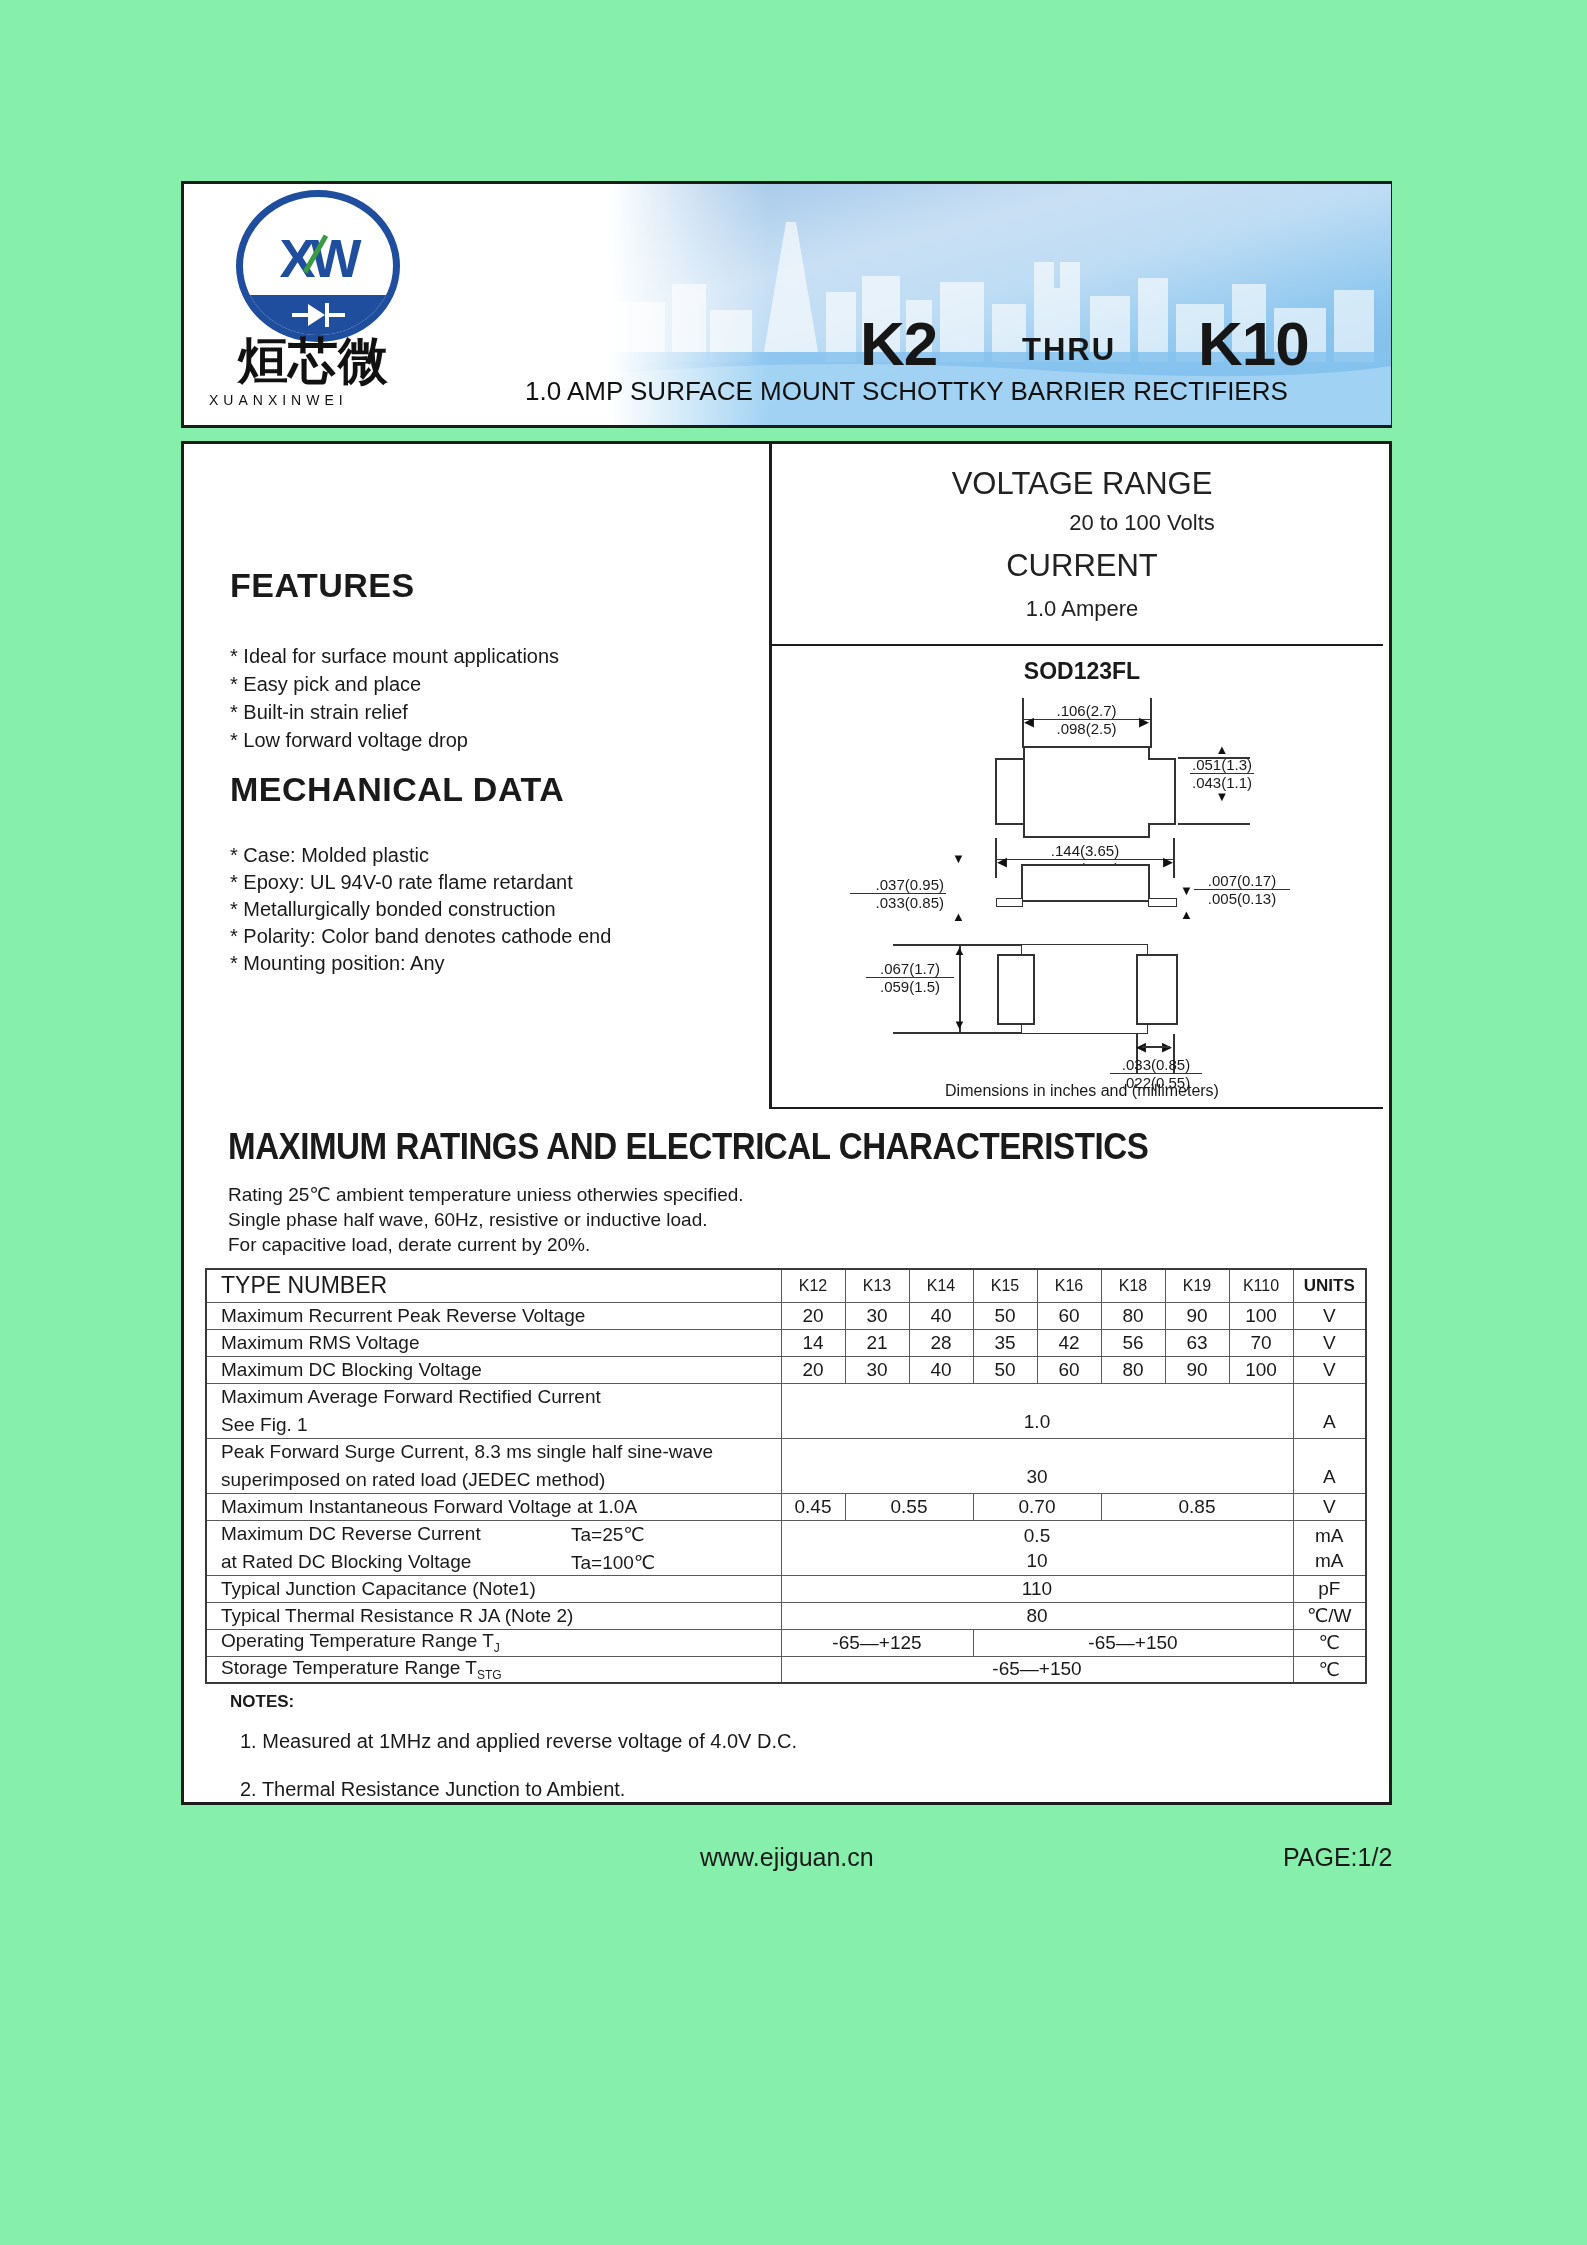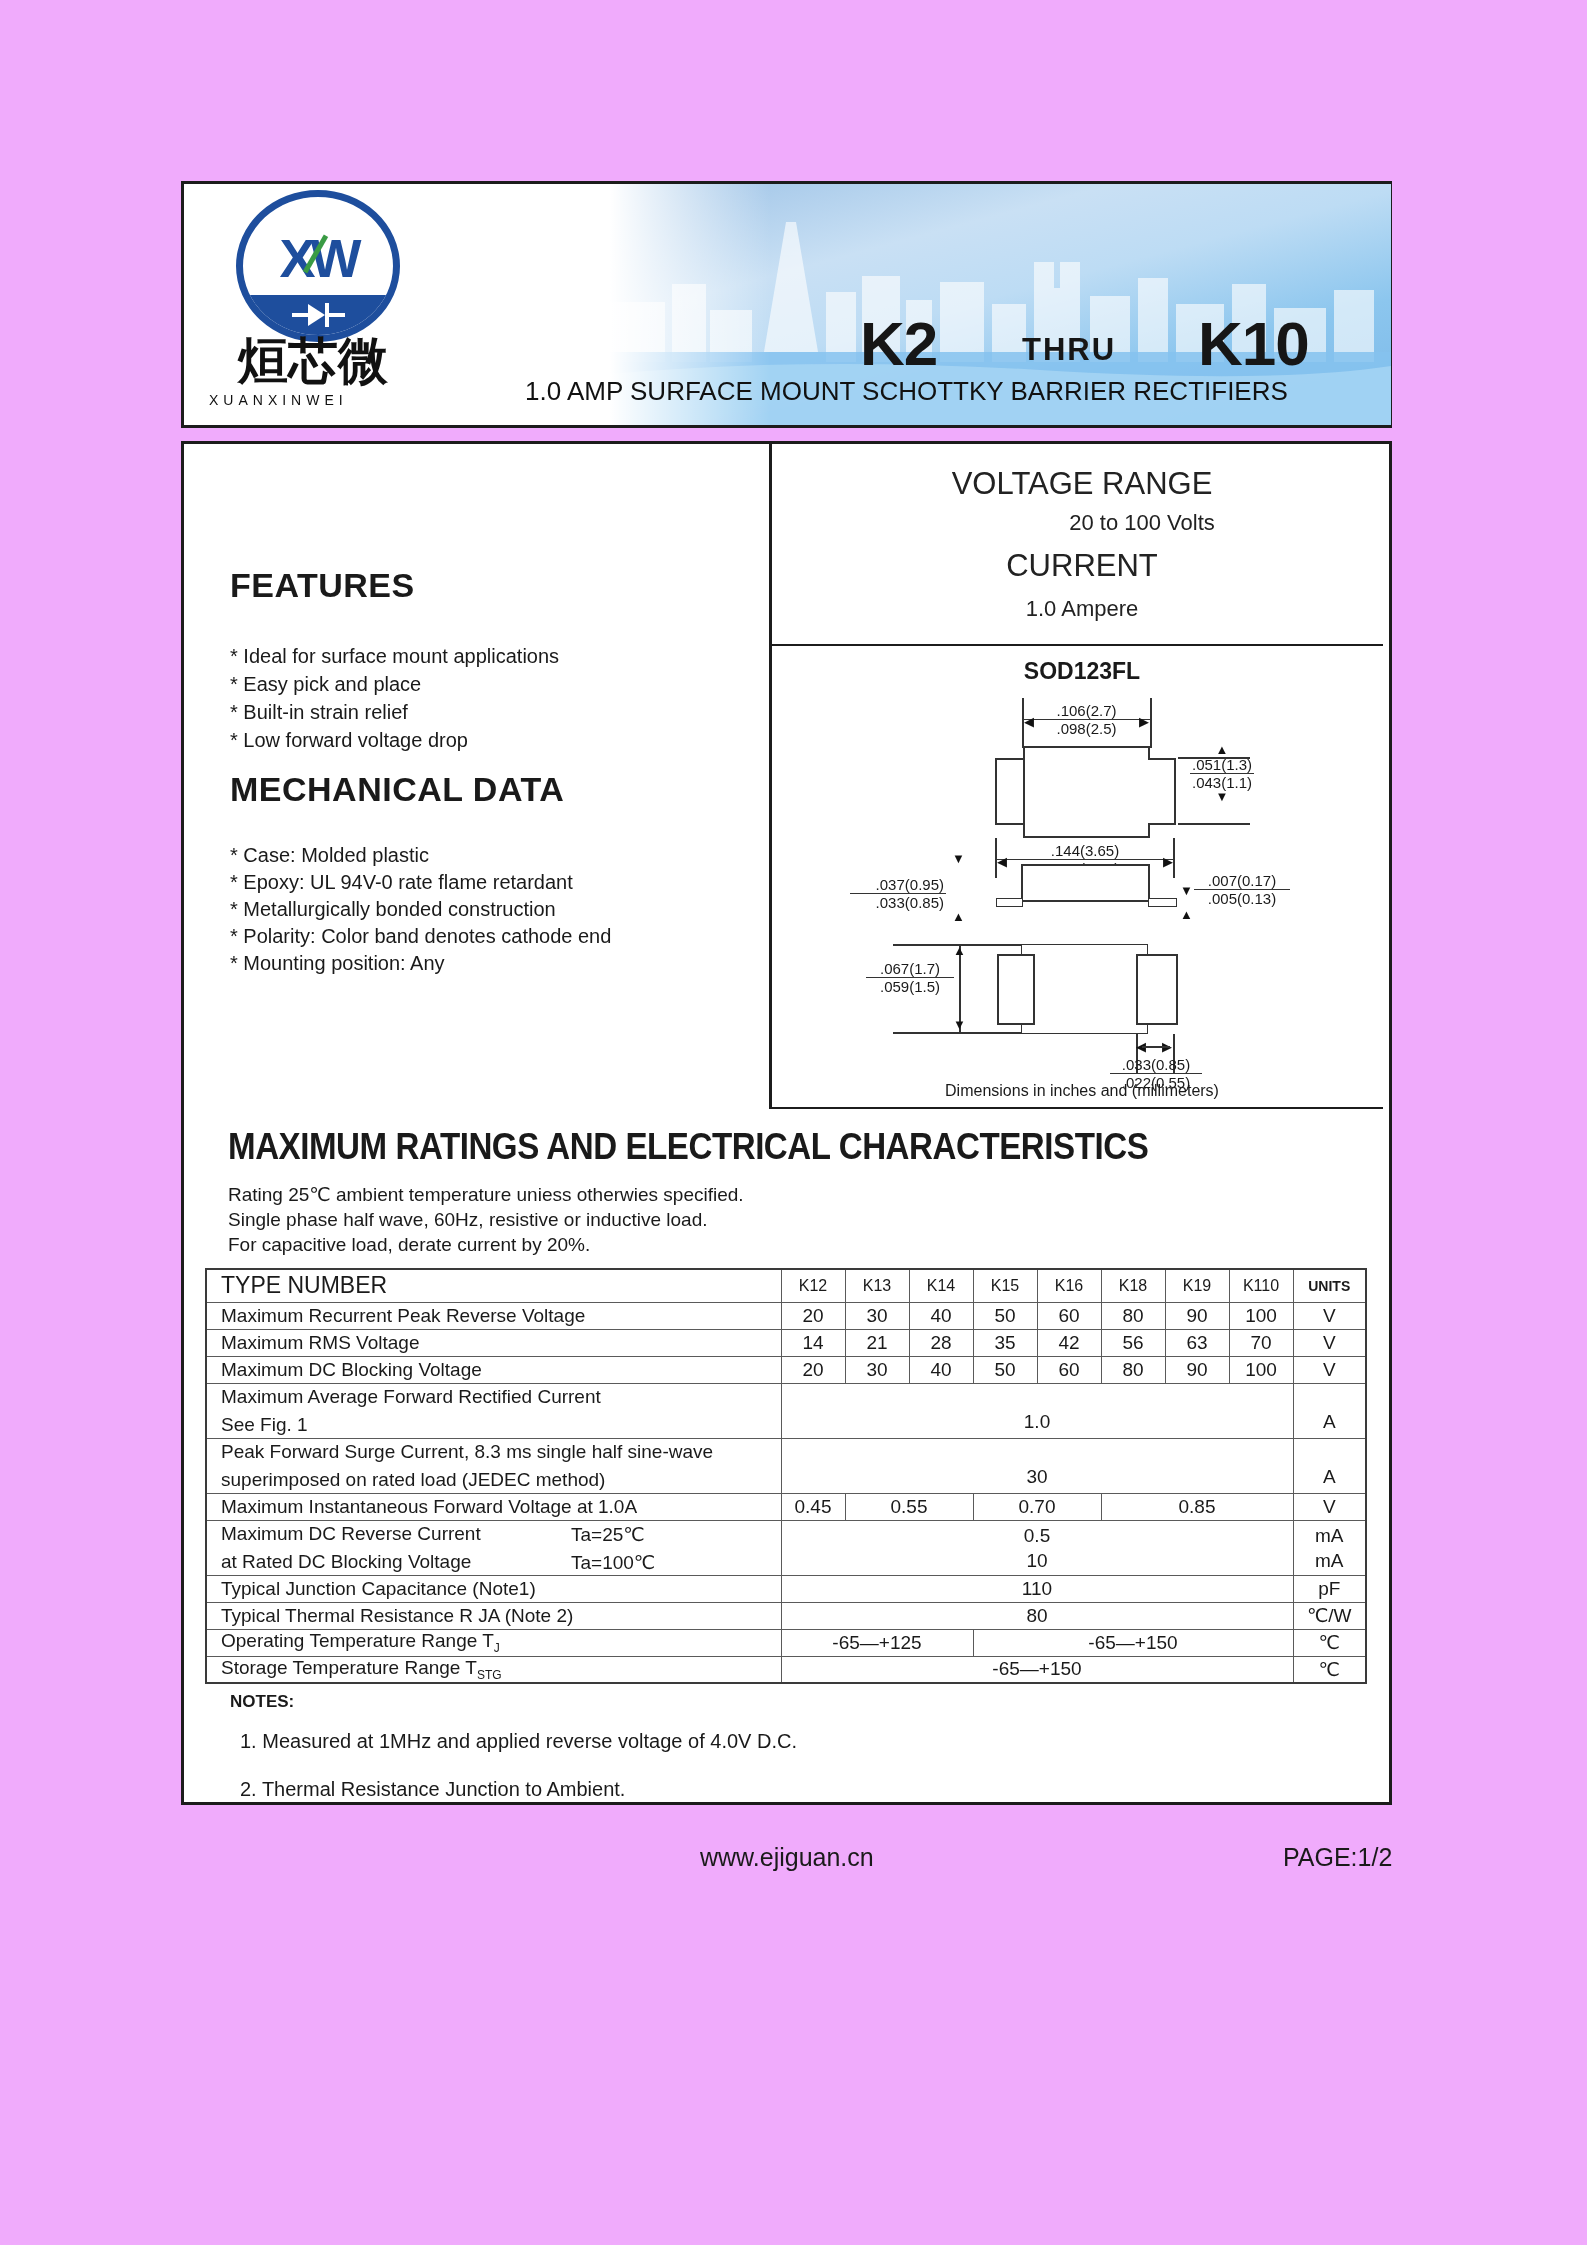--- a/index.html
+++ b/index.html
@@ -1,16 +1,16 @@
 <!DOCTYPE html>
 <html><head>
 <meta charset="utf-8">
 <style>
   html,body{margin:0;padding:0;background:#ffffff;}
-  .page{position:relative;width:1587px;height:2245px;background:#f0abfc;
+  .page{position:relative;width:1587px;height:2245px;background:#86efac;
         font-family:"Liberation Sans","DejaVu Sans",sans-serif;color:#1a1a1a;overflow:hidden;}
   .box{position:absolute;border:3px solid #1c1c1c;background:#fff;}
   .line{position:absolute;background:#1c1c1c;}
   .gline{position:absolute;background:#333;}
   
   .logo-circle{position:absolute;left:236px;top:190px;width:150px;height:138px;border:7px solid #1e4e9d;
                border-radius:50%;overflow:hidden;background:#fff;}
   .logo-xw{position:absolute;top:30px;left:0;width:100%;text-align:center;font-size:54px;font-weight:bold;
            color:#1e4e9d;letter-spacing:-5px;}
   .logo-slash{position:absolute;left:70px;top:36px;width:5px;height:42px;background:#3a9b44;transform:rotate(30deg);}
@@ -56,21 +56,21 @@
             transform-origin:left;white-space:nowrap;letter-spacing:-0.5px;}
   .conds{position:absolute;left:228px;top:1182px;font-size:19px;line-height:25px;}
   
   .ratings-table{position:absolute;left:205px;top:1268px;border-collapse:collapse;table-layout:fixed;
                  width:1160px;border:2px solid #3a3a3a;}
   .ratings-table td{border:1px solid #5a5a5a;padding:0;color:#1a1a1a;overflow:hidden;}
   .lbl{text-align:left;padding-left:14px !important;font-size:19px;}
   .cell{text-align:center;font-size:19px;}
   .hdr{font-size:23px;}
   .khdr{text-align:center;font-size:16px;}
-  .uhdr{text-align:center;font-size:14px;font-weight:bold;}
+  .uhdr{text-align:center;font-size:17px;font-weight:bold;}
   .cellcol{display:flex;flex-direction:column;justify-content:space-between;height:50px;padding:2px 0;}
   .vbot{vertical-align:bottom;padding-bottom:5px !important;}
   .l1{position:relative;}
   .cond{position:absolute;left:350px;top:0;}
   .stack{display:flex;flex-direction:column;justify-content:space-between;height:50px;padding:1px 0;}
   .stack div{line-height:25px;}
   sub{font-size:12px;}
   
   .notes-title{position:absolute;left:230px;top:1692px;font-size:17px;font-weight:bold;}
   .note{position:absolute;left:240px;font-size:20px;}

